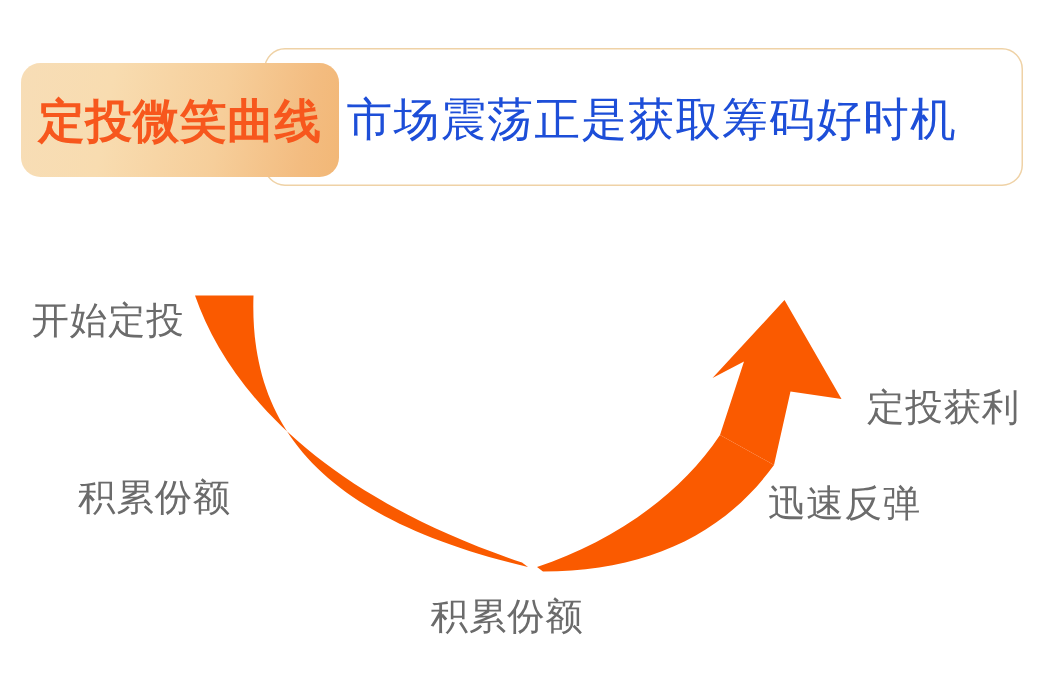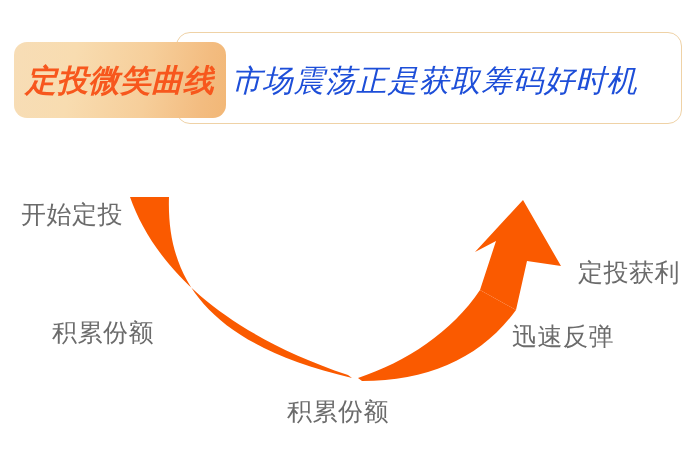--- a/index.html
+++ b/index.html
@@ -20,21 +20,20 @@
     overflow: hidden;
   }
 
   
   #header-banner {
     position: absolute;
     left: 0;
     top: 0;
     width: 580px;
     height: 140px;
-    font-style: italic;
   }
   #header-outline {
     position: absolute;
     left: 176px;
     top: 32px;
     width: 506px;
     height: 92px;
     box-sizing: border-box;
     border: 1.4px solid #EFD2A6;
     border-radius: 14px;

